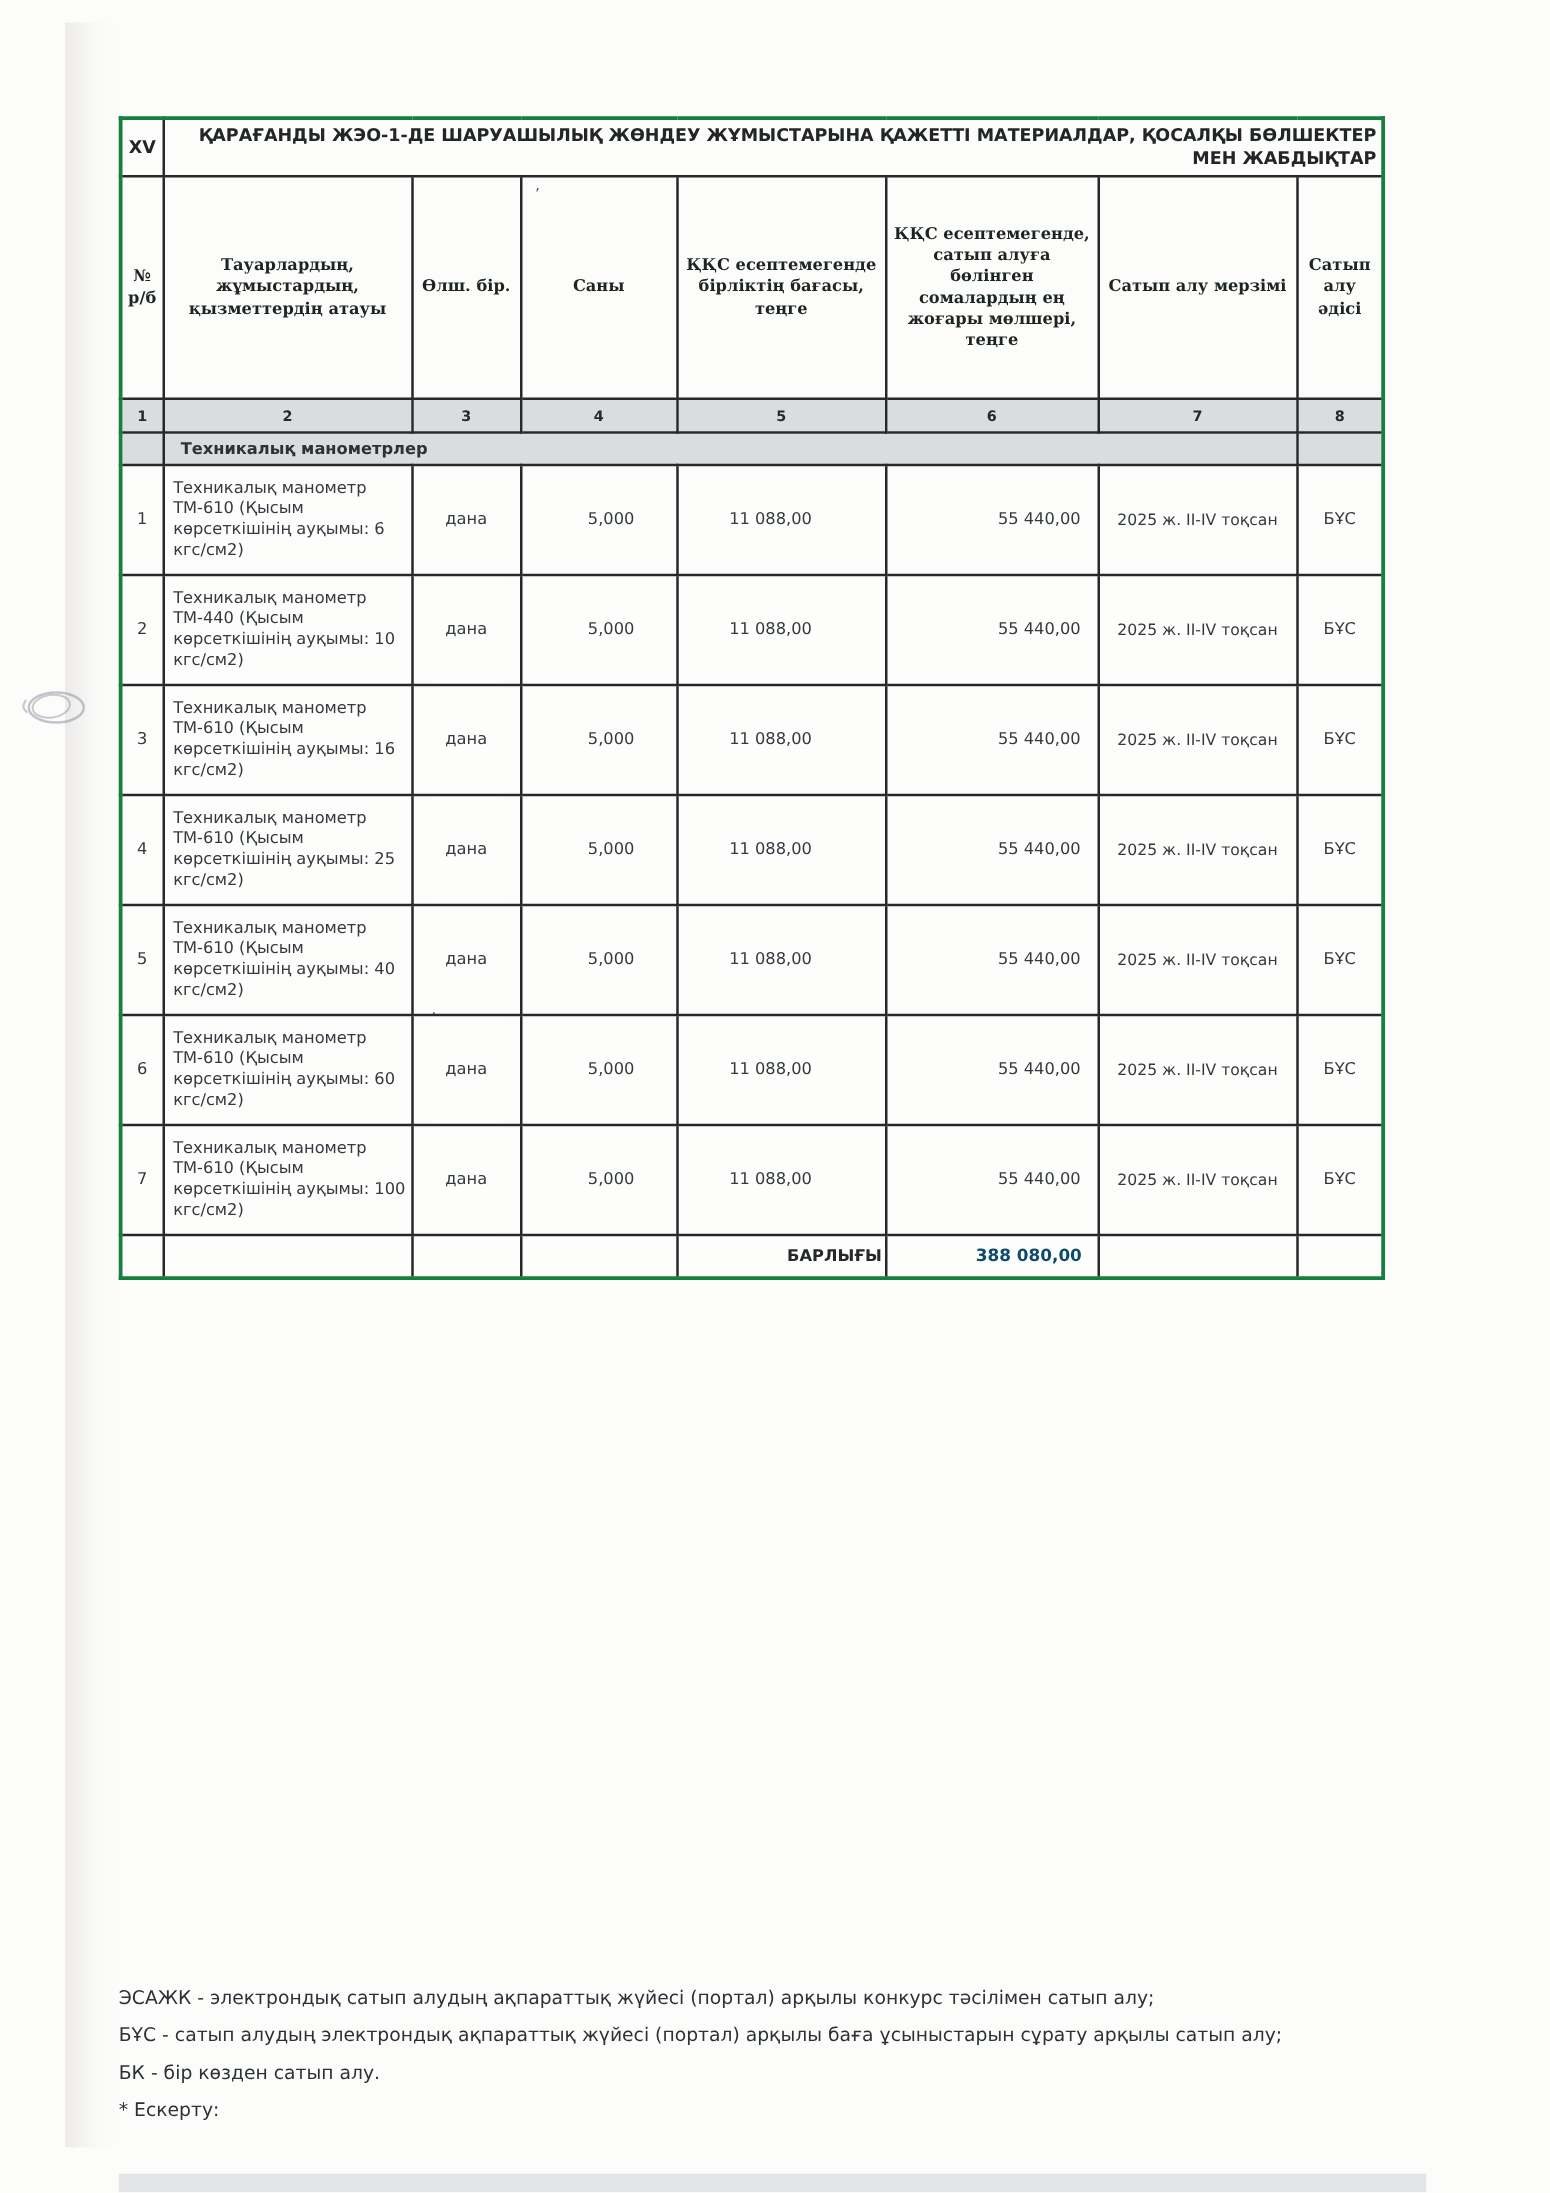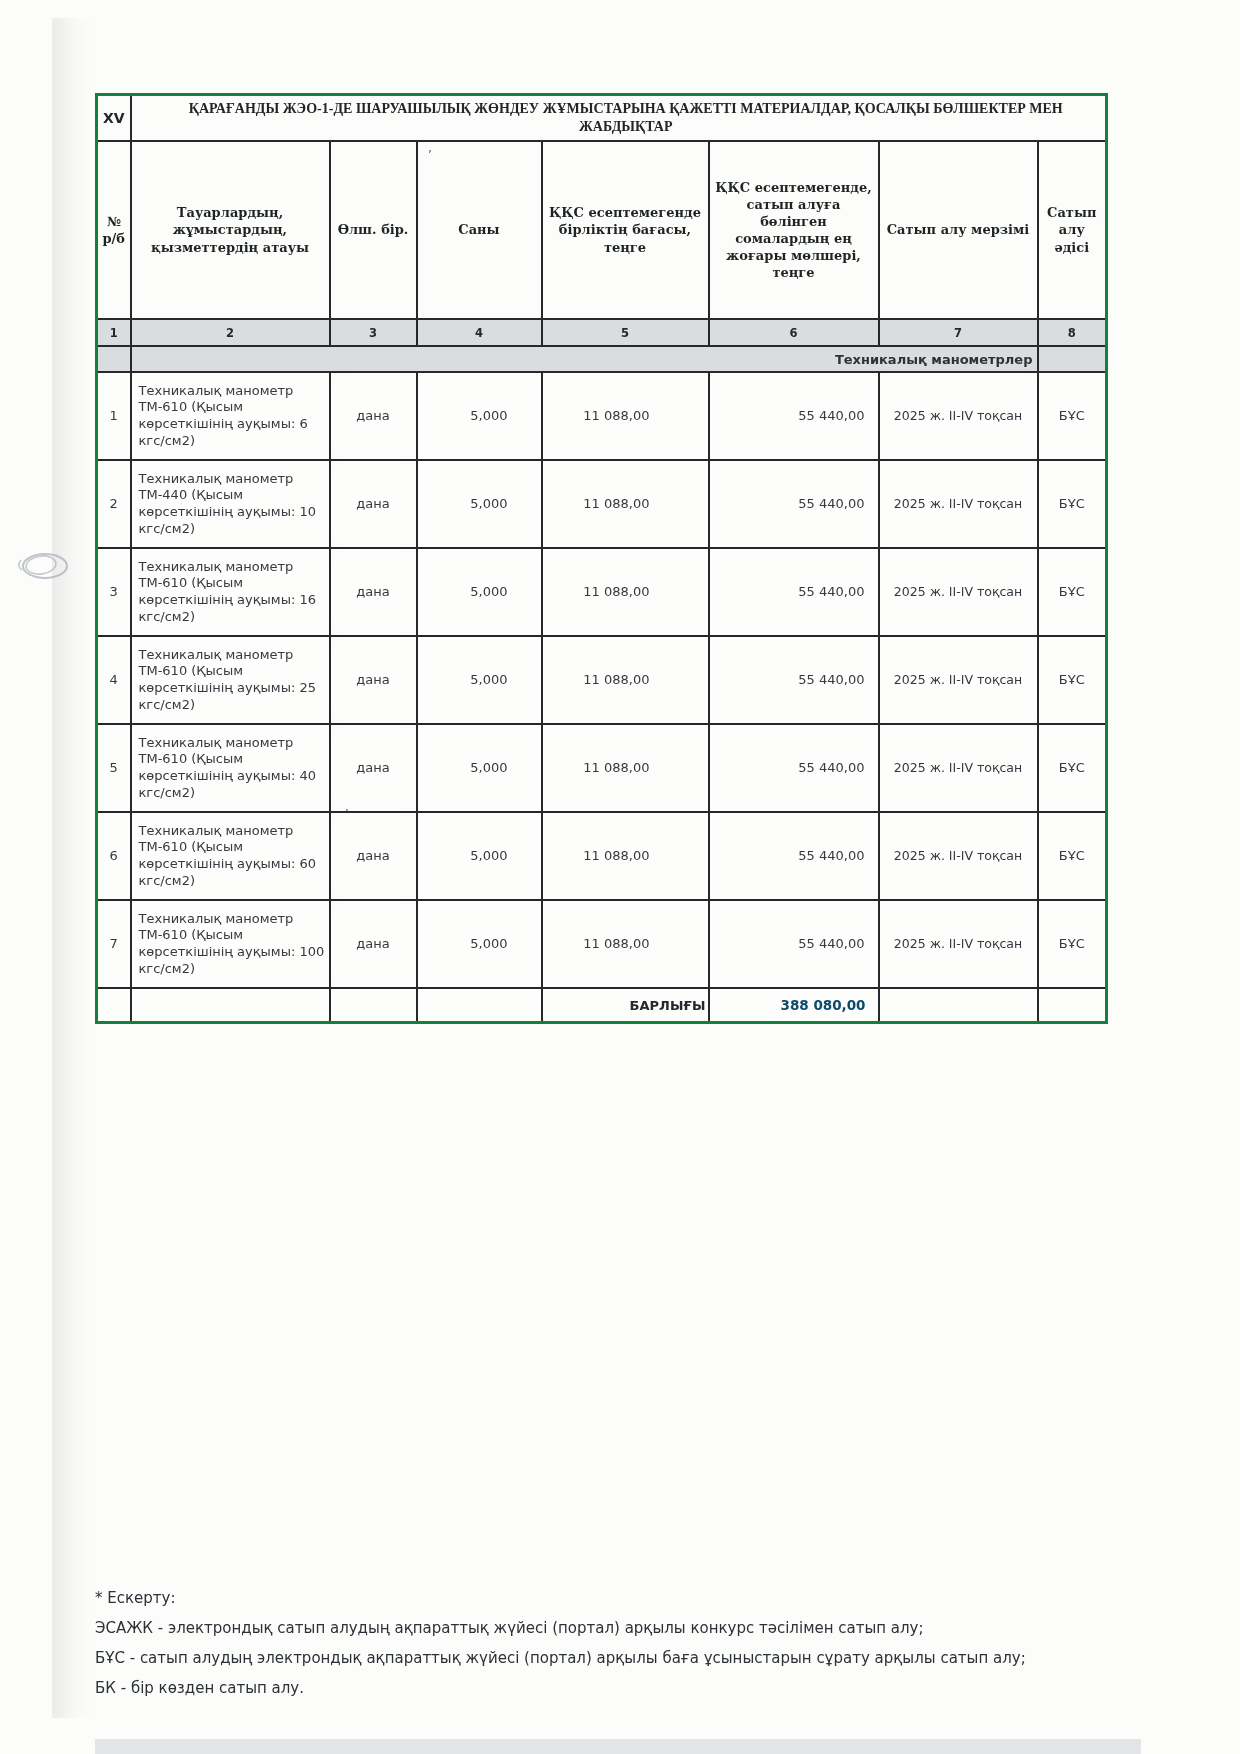--- a/index.html
+++ b/index.html
@@ -41,40 +41,40 @@
     border:2px solid #26282a;
     padding:2px 4px;
     vertical-align:middle;
     overflow:hidden;
   }
   col.w1{width:34px;}  col.w2{width:199px;} col.w3{width:87px;}  col.w4{width:125px;}
   col.w5{width:167px;} col.w6{width:170px;} col.w7{width:159px;} col.w8{width:69px;}
 
   .row-title td{ height:40px; font-weight:bold; font-size:14px; line-height:1.32; color:#222629;}
   .row-title .cell-num{ text-align:center; }
-  .row-title .cell-title{ text-align:center; padding-left:19px;font-family:Liberation Serif, serif; }
+  .row-title .cell-title{ text-align:right; padding-left:19px; }
 
   .row-header th{
     height:172px;
     font-family:"DejaVu Serif","Liberation Serif",serif;
     font-weight:bold; font-size:13px; line-height:1.32;
     text-align:center; color:#1d2522; padding:2px 3px;
   }
   .row-header th:last-child{ padding:2px 2px; }
 
   .row-nums td{
     height:21px; background:#d9dde0;
     font-weight:bold; font-size:11.5px; text-align:center;
     border-top:3px solid #26282a; color:#26292c;
   }
   .row-section td{
     height:20px; background:#d9dde0;
     font-weight:700; font-size:13px; color:#2c3236;
   }
-  .row-section .section-label{ text-align:right; padding-left:0; }
+  .row-section .section-label{ text-align:left; padding-left:13px; }
 
   .body-row td{ height:78px; font-size:13px; line-height:1.28; color:#343a3f; background:#fdfdfc;}
   .body-row .c1{ text-align:center; }
   .body-row .c2{ text-align:left; padding:4px 4px 4px 7px;border-radius:10px; }
   .body-row .c3{ text-align:center;border-radius:30px; }
   .body-row .c4{ text-align:right; padding-right:33px; }
   .body-row .c5{ text-align:right; padding-right:58px; }
   .body-row .c6{ text-align:right; padding-right:13px; }
   .body-row .c7{ text-align:center; font-size:12.5px;border-radius:18px; }
   .body-row .c8{ text-align:center; }
@@ -226,22 +226,22 @@
           <td class="total-label">БАРЛЫҒЫ</td>
           <td class="total-value">388 080,00</td>
           <td></td>
           <td></td>
         </tr>
       </tbody>
     </table>
   </div>
 
   <div class="footnotes">
-    <div>* Ескерту:</div>
     <div>
         <div class="fn-line">ЭСАЖК - электрондық сатып алудың ақпараттық жүйесі (портал) арқылы конкурс тәсілімен сатып алу;</div>
         <div class="fn-line">БҰС - сатып алудың электрондық ақпараттық жүйесі (портал) арқылы баға ұсыныстарын сұрату арқылы сатып алу;</div>
         <div class="fn-line">БК - бір көзден сатып алу.</div>
       </div>
+    <div>* Ескерту:</div>
   </div>
 
   <div class="scan-strip-bottom"></div>
 </div>
 
 </body></html>

